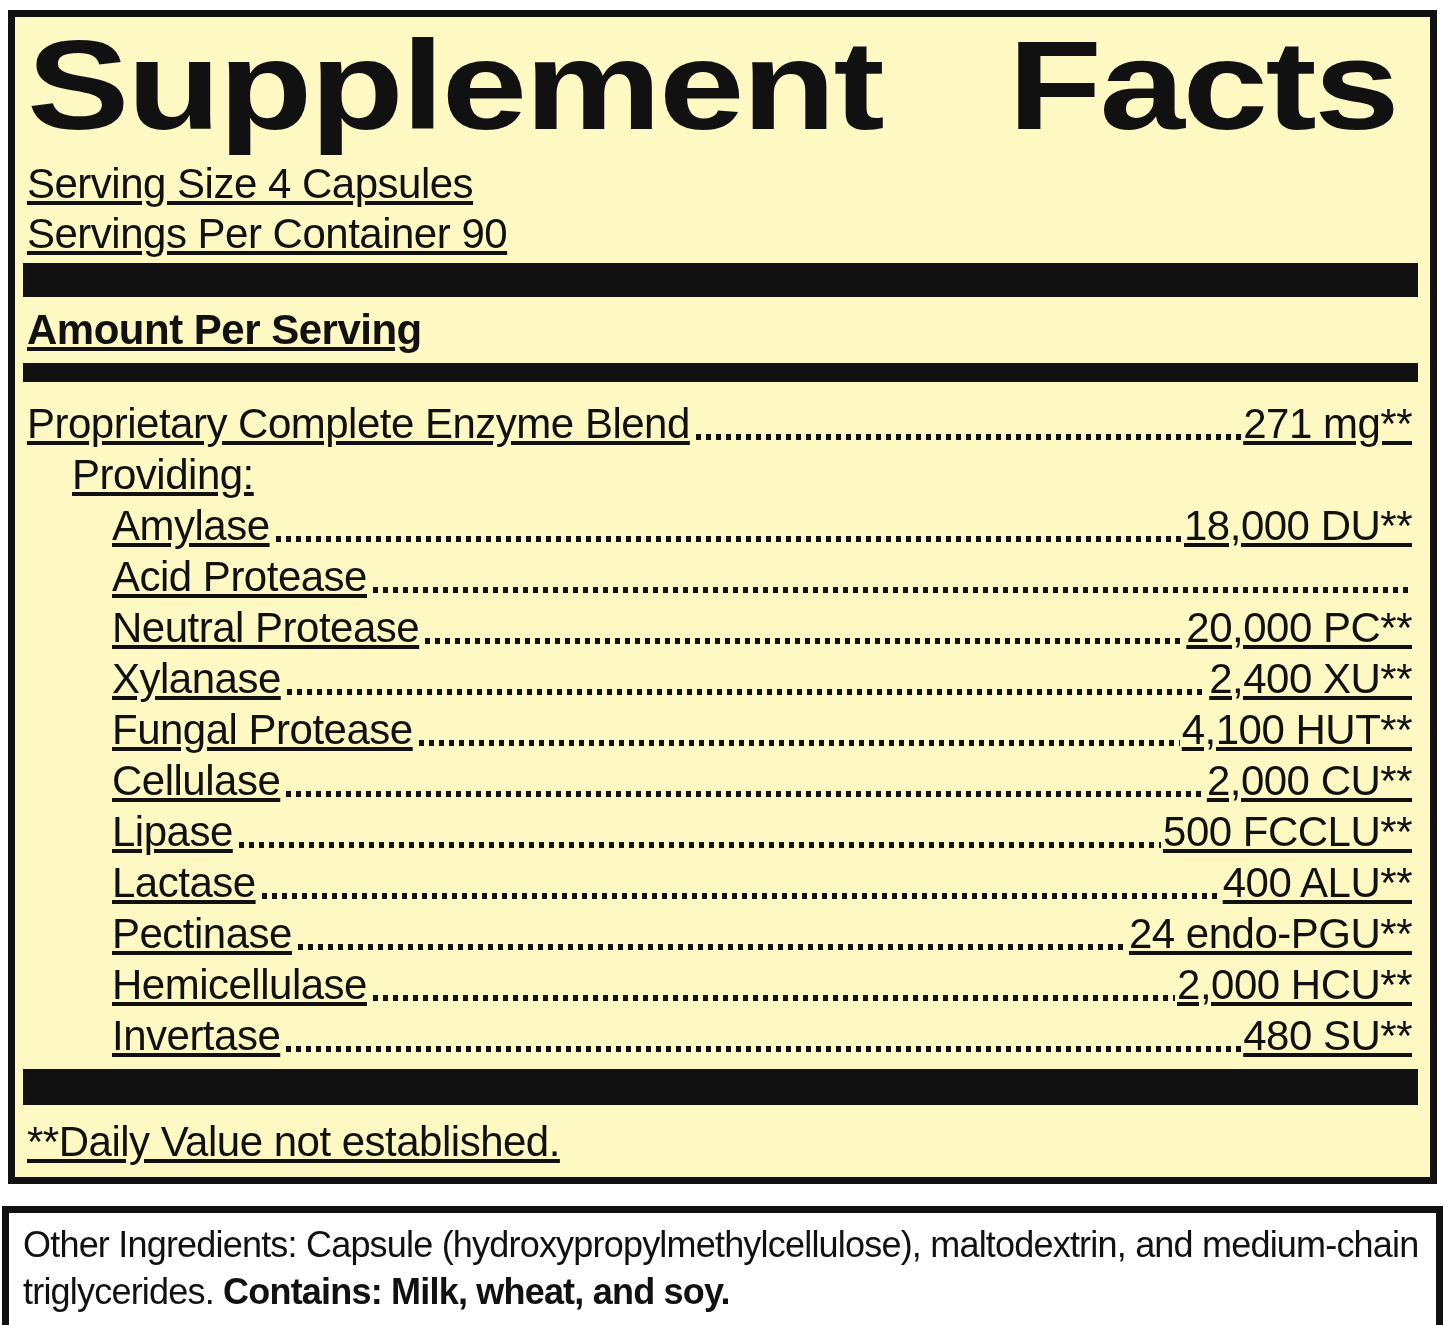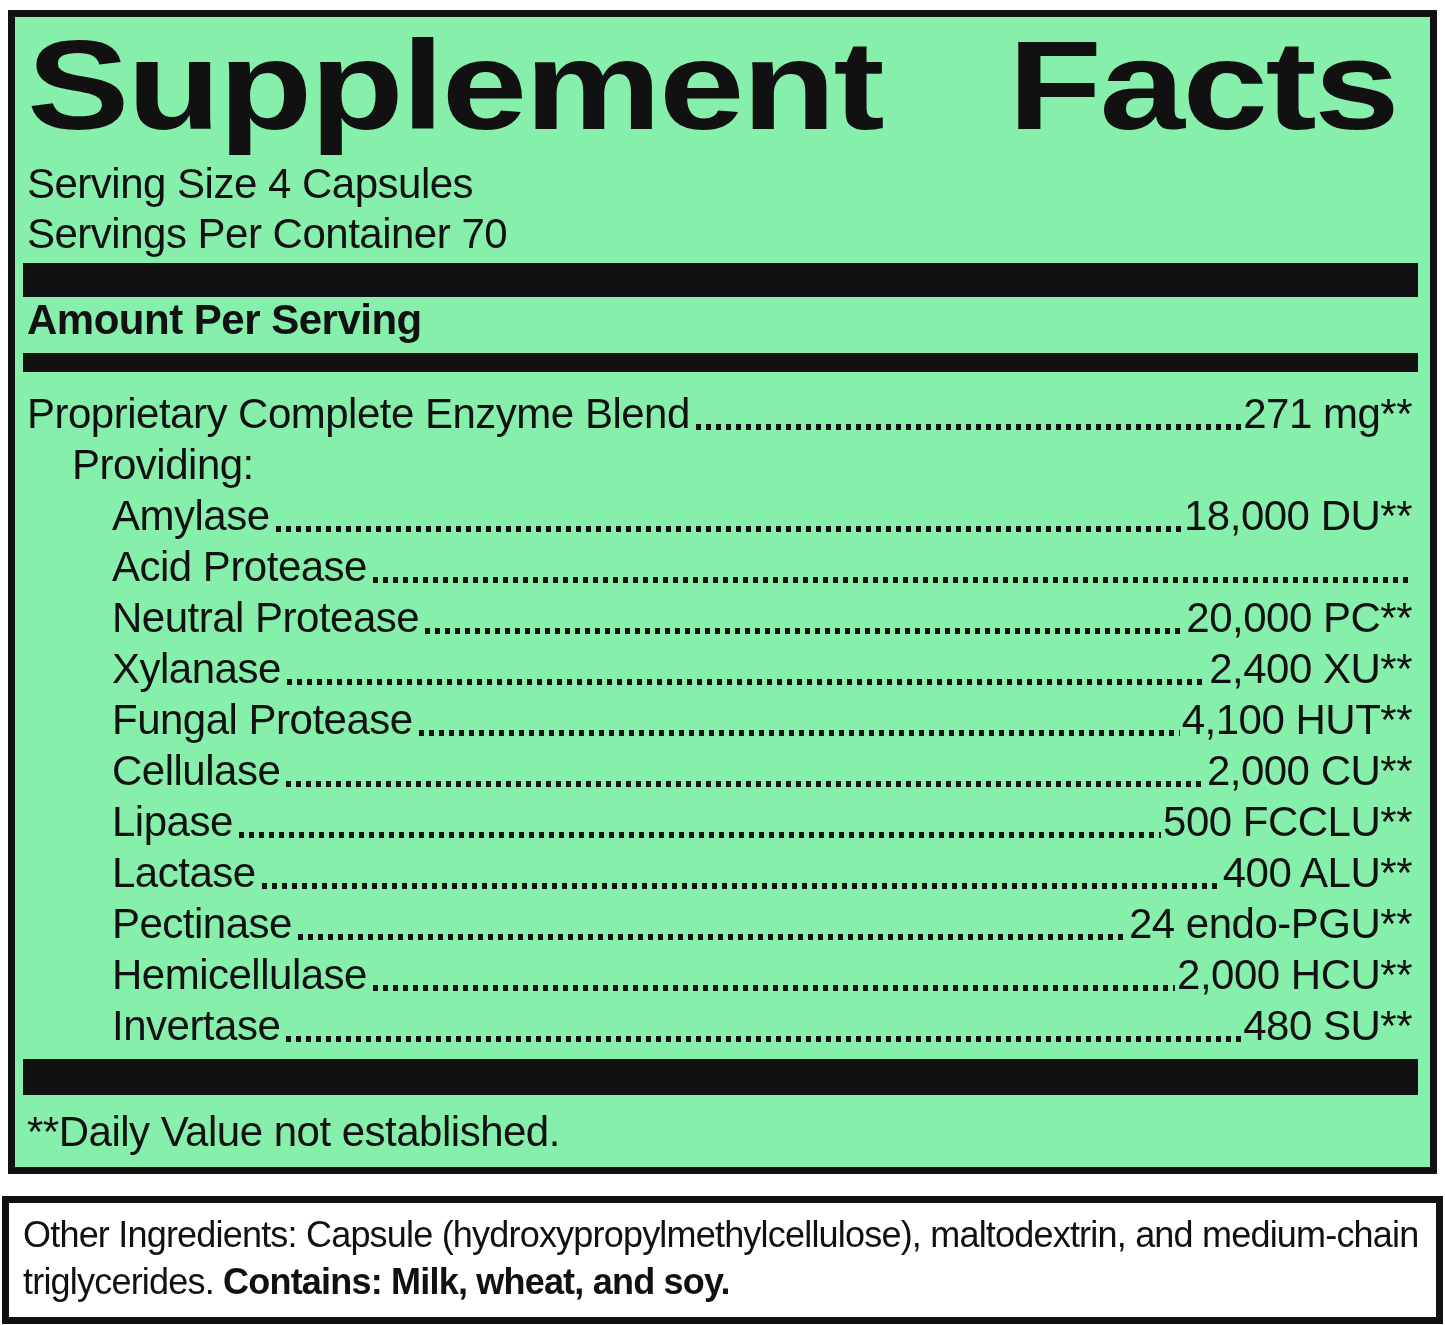--- a/index.html
+++ b/index.html
@@ -9,21 +9,22 @@
     width: 1445px; height: 1325px;
     background: #ffffff;
     overflow: hidden;
     font-family: "Liberation Sans", sans-serif;
     color: var(--ink);
   }
   .panel {
     margin: 10px 8px 0 8px;
     border: 7px solid var(--ink);
     padding: 6px 12px 12px 12px;
-    background: #86efac;
+    background: #fef9c3;
+    text-decoration: underline;
   }
   .title {
     margin: 0;
     font-size: 126px;
     font-weight: bold;
     line-height: 1.0;
     letter-spacing: -2px;
     word-spacing: 70px;
     white-space: nowrap;
     display: inline-block;
@@ -37,20 +38,21 @@
   }
   .serving:first-of-type { margin-top: 10px; }
   .bar {
     background: var(--ink);
     margin-left: -4px;
   }
   .bar-thick { height: 34px; margin-top: 4px; }
   .bar-med   { height: 19px; margin-top: 10px; }
   .bar-bottom{ height: 36px; margin-top: 8px; }
   .aps {
+    margin-top: 10px;
     font-size: 42px;
     line-height: 46px;
     font-weight: bold;
     letter-spacing: -0.5px;
   }
   .rows { margin-top: 16px; }
   .row {
     display: flex;
     align-items: baseline;
     font-size: 42px;
@@ -88,21 +90,21 @@
     letter-spacing: -0.8px;
   }
   .other b { font-weight: bold; }
 </style>
 </head>
 <body>
 
 <div class="panel">
   <h1 class="title">Supplement Facts</h1>
   <div class="serving">Serving Size 4 Capsules</div>
-  <div class="serving">Servings Per Container 70</div>
+  <div class="serving">Servings Per Container 90</div>
   <div class="bar bar-thick"></div>
   <div class="aps">Amount Per Serving</div>
   <div class="bar bar-med"></div>
   <div class="rows">
       <div class="row indent-0">
         <span class="nm">Proprietary Complete Enzyme Blend</span>
         <span class="leader"></span>
         <span class="val">271 mg**</span>
       </div>
       <div class="row indent-1">

